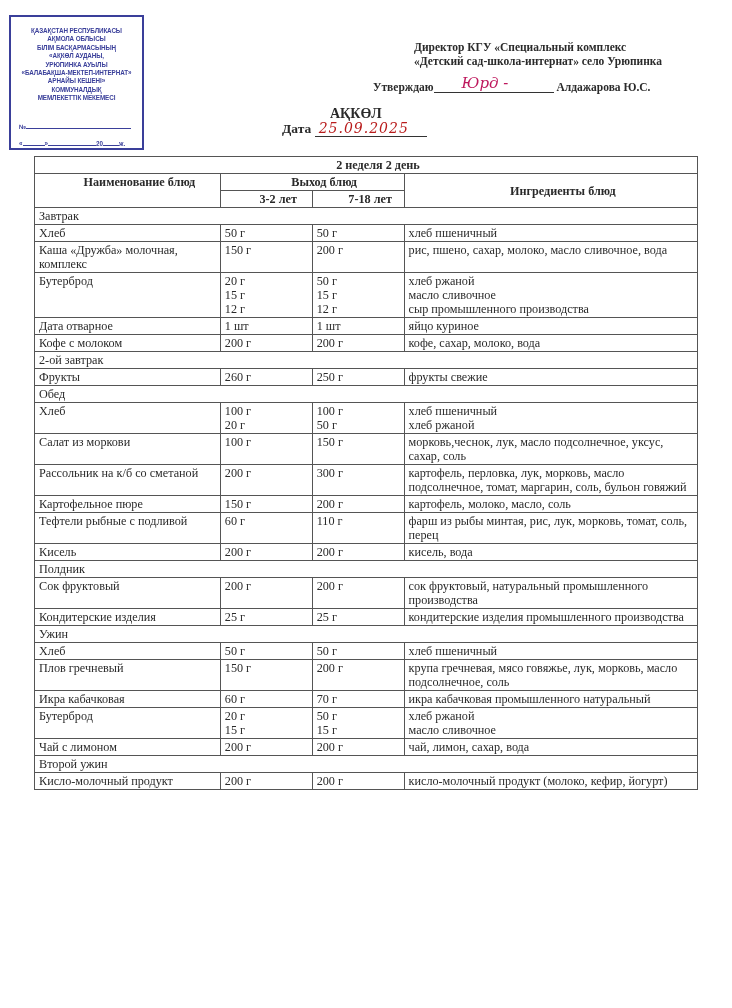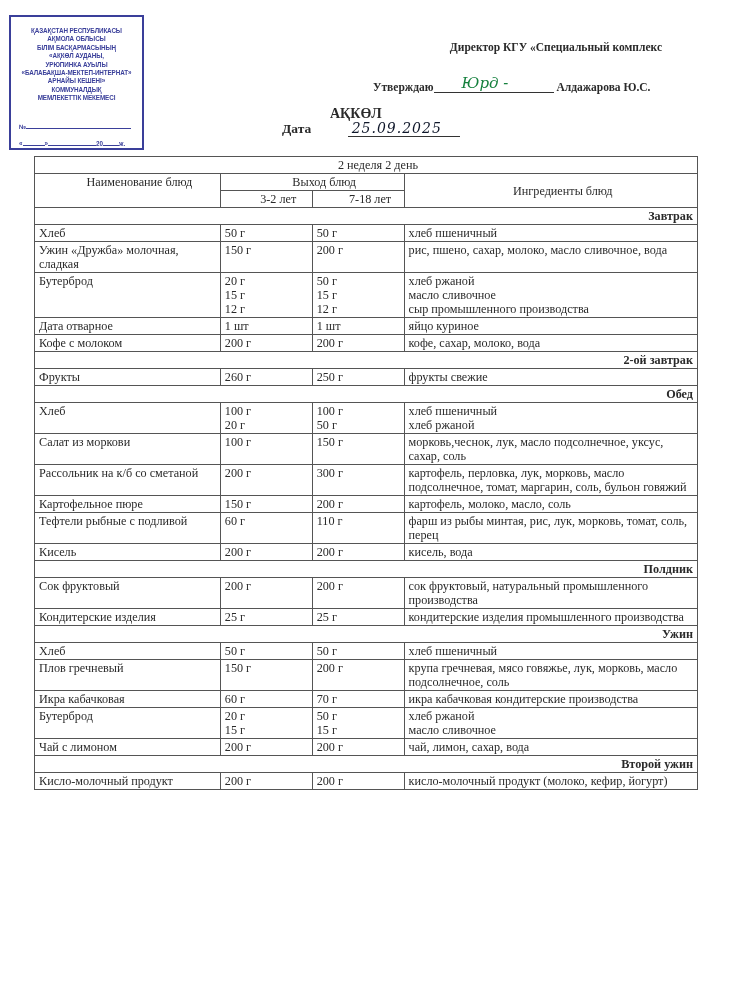--- a/index.html
+++ b/index.html
@@ -8,28 +8,28 @@
   .stamp .ln { white-space: nowrap; letter-spacing: -0.1px; }
   .stamp .num { position: absolute; left: 8px; right: 6px; top: 104px; text-align: left; }
   .stamp .num .u { display: inline-block; width: 105px; border-bottom: 1px solid #3a3f9a; height: 7px; }
   .stamp .dt { position: absolute; left: 8px; right: 6px; top: 122px; text-align: left; white-space: nowrap; }
   .stamp .dt .u1 { display: inline-block; width: 22px; border-bottom: 1px solid #3a3f9a; height: 6px; }
   .stamp .dt .u2 { display: inline-block; width: 48px; border-bottom: 1px solid #3a3f9a; height: 6px; }
   .stamp .dt .u3 { display: inline-block; width: 16px; border-bottom: 1px solid #3a3f9a; height: 6px; }
   .approval { position: absolute; right: 70px; top: 40px; text-align: left; font-weight: bold; font-size: 11.5px; line-height: 14px; }
   .approve-line { position: absolute; left: 373px; top: 80px; font-weight: bold; font-size: 11.5px; white-space: nowrap; }
   .approve-line .sig { display: inline-block; width: 120px; border-bottom: 1px solid #333; position: relative; height: 12px; vertical-align: bottom; }
-  .approve-line .sig .scribble { position: absolute; left: 28px; top: -6px; font-family: "DejaVu Serif", serif; font-style: italic; color: #15803d; font-size: 15px; font-weight: normal; }
+  .approve-line .sig .scribble { position: absolute; left: 28px; top: -6px; font-family: "DejaVu Serif", serif; font-style: italic; color: #be185d; font-size: 15px; font-weight: normal; }
   .title { position: absolute; left: 330px; top: 106px; font-weight: bold; font-size: 14px; }
   .date-line { position: absolute; left: 282px; top: 120px; font-weight: bold; font-size: 13.5px; white-space: nowrap; }
-  .date-line .dv { display: inline-block; width: 108px; border-bottom: 1px solid #333; font-family: "DejaVu Serif", serif; font-style: italic; font-weight: normal; color: #0f172a; font-size: 14px; padding-left: 4px; letter-spacing: 1px; margin-left: 33px; }
+  .date-line .dv { display: inline-block; width: 108px; border-bottom: 1px solid #333; font-family: "DejaVu Serif", serif; font-style: italic; font-weight: normal; color: #b91c1c; font-size: 14px; padding-left: 4px; letter-spacing: 1px; }
   table.menu { position: absolute; left: 34px; top: 156px; width: 664px; border-collapse: collapse; font-size: 12.2px; line-height: 14px; }
   table.menu td, table.menu th { border: 1px solid #555; padding: 1px 4px; vertical-align: top; text-align: left; font-weight: normal; }
-  table.menu th { font-weight: normal; text-align: center; vertical-align: top; padding-left: 28px; }
-  table.menu .sec td { font-weight: bold; text-align: right; }
+  table.menu th { font-weight: bold; text-align: center; vertical-align: top; padding-left: 28px; }
+  table.menu .sec td { font-weight: normal; text-align: left; }
   col.c1 { width: 186px; } col.c2 { width: 92px; } col.c3 { width: 92px; } col.c4 { width: 294px; }
   .ml { display: block; }
 </style>
 </head>
 <body>
 
 <div class="stamp">
   <div id="stamp-lines">
       <div class="ln">ҚАЗАҚСТАН РЕСПУБЛИКАСЫ</div>
       <div class="ln">АҚМОЛА ОБЛЫСЫ</div>
@@ -40,20 +40,21 @@
       <div class="ln">АРНАЙЫ КЕШЕНІ»</div>
       <div class="ln">КОММУНАЛДЫҚ</div>
       <div class="ln">МЕМЛЕКЕТТІК МЕКЕМЕСІ</div>
     </div>
   <div class="num"><span>№</span><span class="u"></span></div>
   <div class="dt"><span>«</span><span class="u1"></span><span>»</span><span class="u2"></span><span>20</span><span class="u3"></span><span>ж.</span></div>
 </div>
 
 <div class="approval">
   <div>Директор КГУ «Специальный комплекс</div>
+  <div>«Детский сад-школа-интернат» село Урюпинка</div>
 </div>
 <div class="approve-line">
   <span>Утверждаю</span><span class="sig"><span class="scribble">Юрд -</span></span>
   <span>Алдажарова Ю.С.</span>
 </div>
 
 <div class="title">АҚКӨЛ</div>
 <div class="date-line">
   <span>Дата</span>
   <span class="dv">25.09.2025</span>
@@ -90,21 +91,21 @@
           <span class="ml">50 г</span>
         </td>
         <td>
           <span class="ml">50 г</span>
         </td>
         <td>
           <span class="ml">хлеб пшеничный</span>
         </td>
       </tr>
       <tr>
-        <td>Ужин «Дружба» молочная, сладкая</td>
+        <td>Каша «Дружба» молочная, комплекс</td>
         <td>
           <span class="ml">150 г</span>
         </td>
         <td>
           <span class="ml">200 г</span>
         </td>
         <td>
           <span class="ml">рис, пшено, сахар, молоко, масло сливочное, вода</span>
         </td>
       </tr>
@@ -299,21 +300,21 @@
       </tr>
       <tr>
         <td>Икра кабачковая</td>
         <td>
           <span class="ml">60 г</span>
         </td>
         <td>
           <span class="ml">70 г</span>
         </td>
         <td>
-          <span class="ml">икра кабачковая кондитерские производства</span>
+          <span class="ml">икра кабачковая промышленного натуральный</span>
         </td>
       </tr>
       <tr>
         <td>Бутерброд</td>
         <td>
           <span class="ml">20 г</span>
           <span class="ml">15 г</span>
         </td>
         <td>
           <span class="ml">50 г</span>

